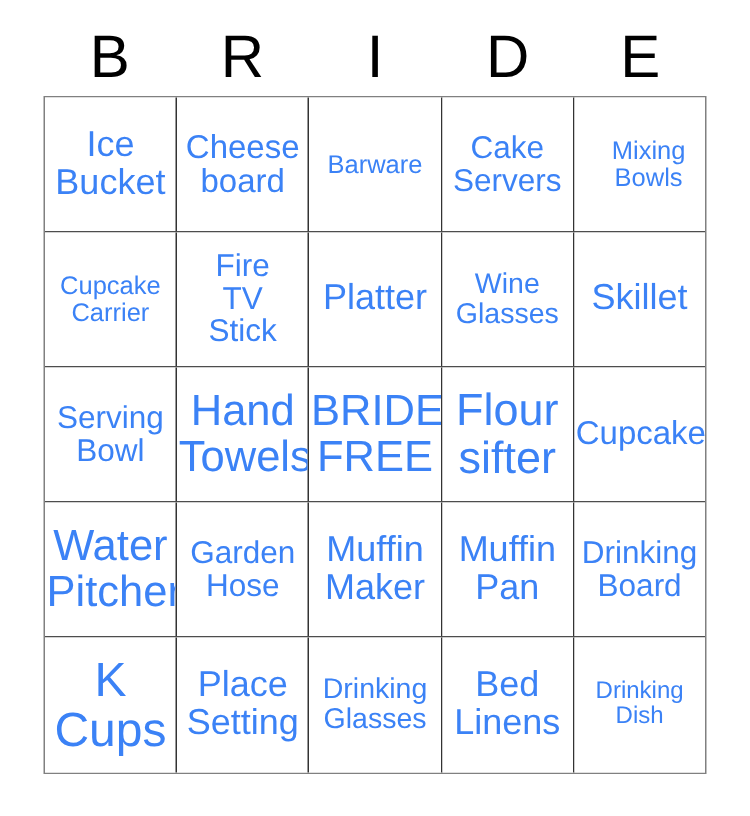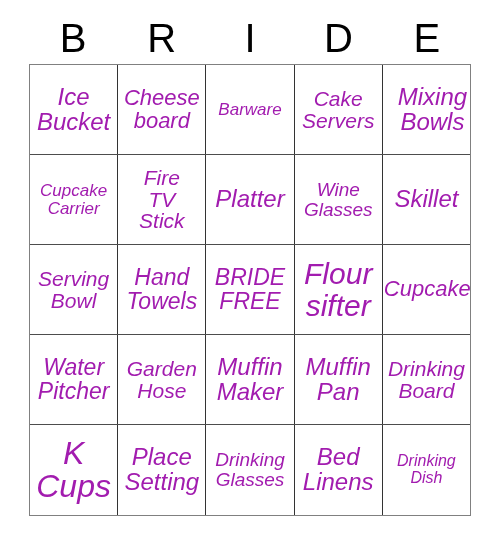--- a/index.html
+++ b/index.html
@@ -75,31 +75,30 @@
   }
   .cell:last-child {
     border-right: none;
   }
   .cell-text {
     display: block;
     width: 100%;
     line-height: 1.04;
     font-weight: 400;
     white-space: pre-line;
-    color: #a21caf;
-    font-style: italic;
+    color: #3b82f6;
   }
   .fs-16 { font-size: 16px; }
   .fs-17 { font-size: 17px; }
   .fs-19 { font-size: 19px; }
   .fs-21 { font-size: 21px; }
   .fs-22 { font-size: 22px; }
-  .fs-23 { font-size: 23px; }
+  .fs-23 { font-size: 29px; }
   .fs-24 { font-size: 24px; }
-  .fs-25 { font-size: 24px; margin-left: 12px; }
+  .fs-25 { font-size: 17px; margin-left: 12px; }
   .fs-26 { font-size: 24px; }
   .fs-28 { font-size: 24px; }
   .fs-30 { font-size: 30px; }
   .fs-32 { font-size: 32px; }
 </style>
 </head>
 <body>
 
 <div id="card">
 

